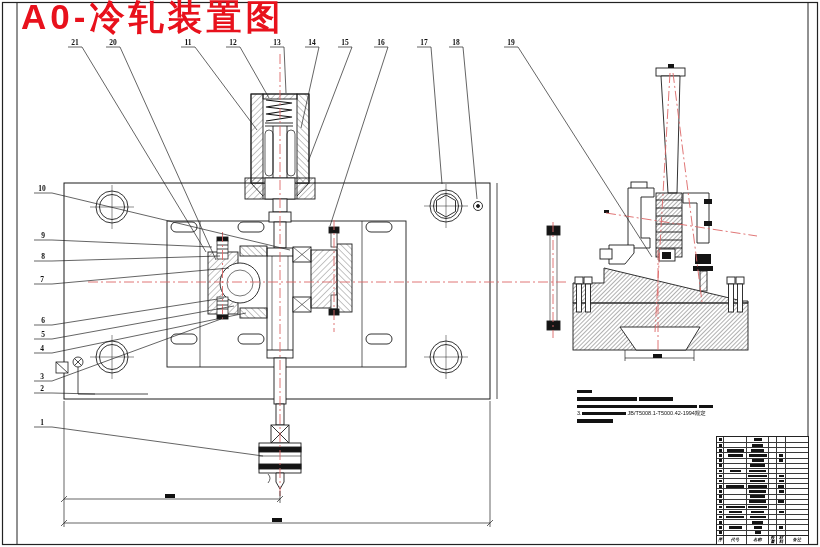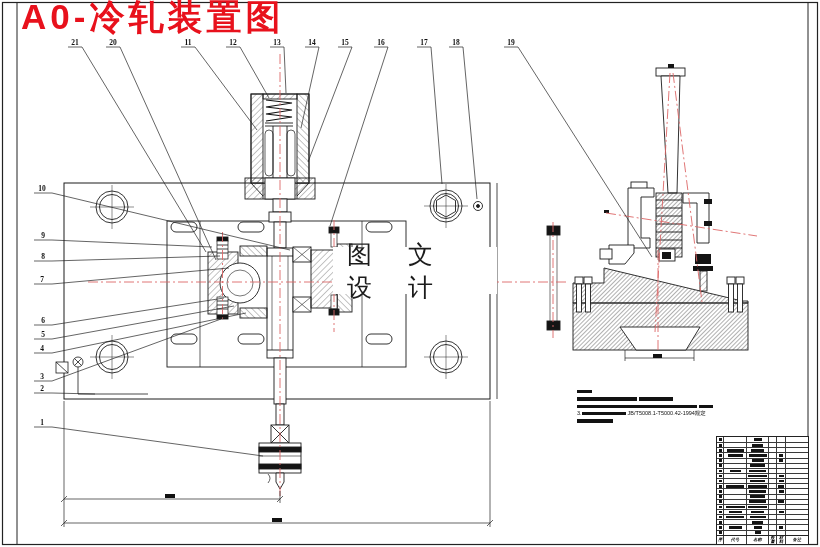--- a/index.html
+++ b/index.html
@@ -290,21 +290,20 @@
     <rect x="272" y="518" width="10" height="4" fill="#111" stroke="none"></rect>
     <line x1="625" y1="350" x2="625" y2="361"></line>
     <line x1="694" y1="350" x2="694" y2="361"></line>
     <line x1="625" y1="358" x2="694" y2="358"></line>
     <rect x="653" y="354" width="9" height="4" fill="#111" stroke="none"></rect>
   </g>
 </svg>
 
 <div class="title">A0-冷轧装置图</div>
 
-<div class="watermark">图 文 设 计</div>
 
 <div class="notes">
   <div class="ln"><i class="bar" style="width:15px"></i></div>
   <div class="ln"><i class="bar" style="width:60px"></i><i class="bar" style="width:34px"></i></div>
   <div class="ln"><i class="bar" style="width:120px"></i><i class="bar" style="width:14px"></i></div>
   <div class="ln"><span>3.</span><i class="bar" style="width:44px"></i><span>JB/T5008.1-T5000.42-1994规定</span></div>
   <div class="ln"><i class="bar" style="width:36px"></i></div>
 </div>
 
 <div class="bom">

